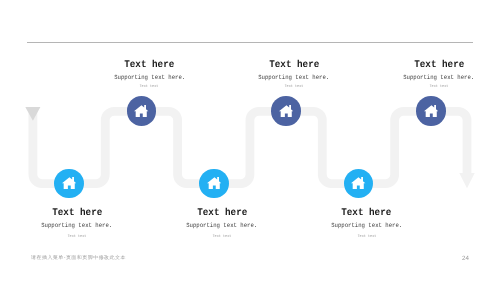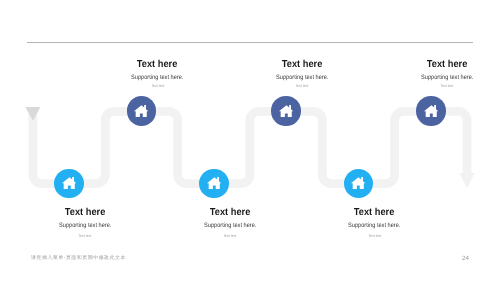--- a/index.html
+++ b/index.html
@@ -4,21 +4,21 @@
 <style>
   html,body{margin:0;padding:0;}
   body{width:500px;height:281px;background:#ffffff;overflow:hidden;
        font-family:"Liberation Sans",sans-serif;-webkit-font-smoothing:antialiased;text-rendering:geometricPrecision;}
   .slide{position:relative;width:500px;height:281px;background:#fff;overflow:hidden;transform:translateZ(0);}
   .rule{position:absolute;left:27px;top:42px;width:446px;height:1px;background:#b5b5b5;}
   svg.ribbon{position:absolute;left:0;top:0;width:500px;height:281px;}
   .node{position:absolute;border-radius:50%;}
   .node svg{display:block;}
   .blk{position:absolute;width:160px;text-align:center;opacity:0.999;}
-  .row{position:absolute;left:16px;width:160px;text-align:center;}
+  .row{position:absolute;left:8px;width:160px;text-align:center;font-family:Liberation Mono, monospace;}
   .line{display:inline-block;white-space:nowrap;backface-visibility:hidden;}
   .t1{font-size:10.1px;font-weight:bold;color:#1a1a1a;line-height:1;
       transform:scaleX(0.919);transform-origin:50% 50%;}
   .t2{font-size:6.3px;color:#3a3a3a;line-height:1;
       transform:scaleX(0.896);transform-origin:50% 50%;}
   .t3{font-size:3.7px;color:#a0a0a0;line-height:1;
       transform:scaleX(0.95);transform-origin:50% 50%;}
   .footer{backface-visibility:hidden;transform:translateZ(0);position:absolute;left:31px;top:254.7px;font-size:5px;color:#9e9e9e;white-space:nowrap;letter-spacing:0.46px;}
   .pageno{backface-visibility:hidden;transform:translateZ(0);position:absolute;left:462px;top:255px;font-size:6.2px;color:#9a9a9a;}
 </style>

